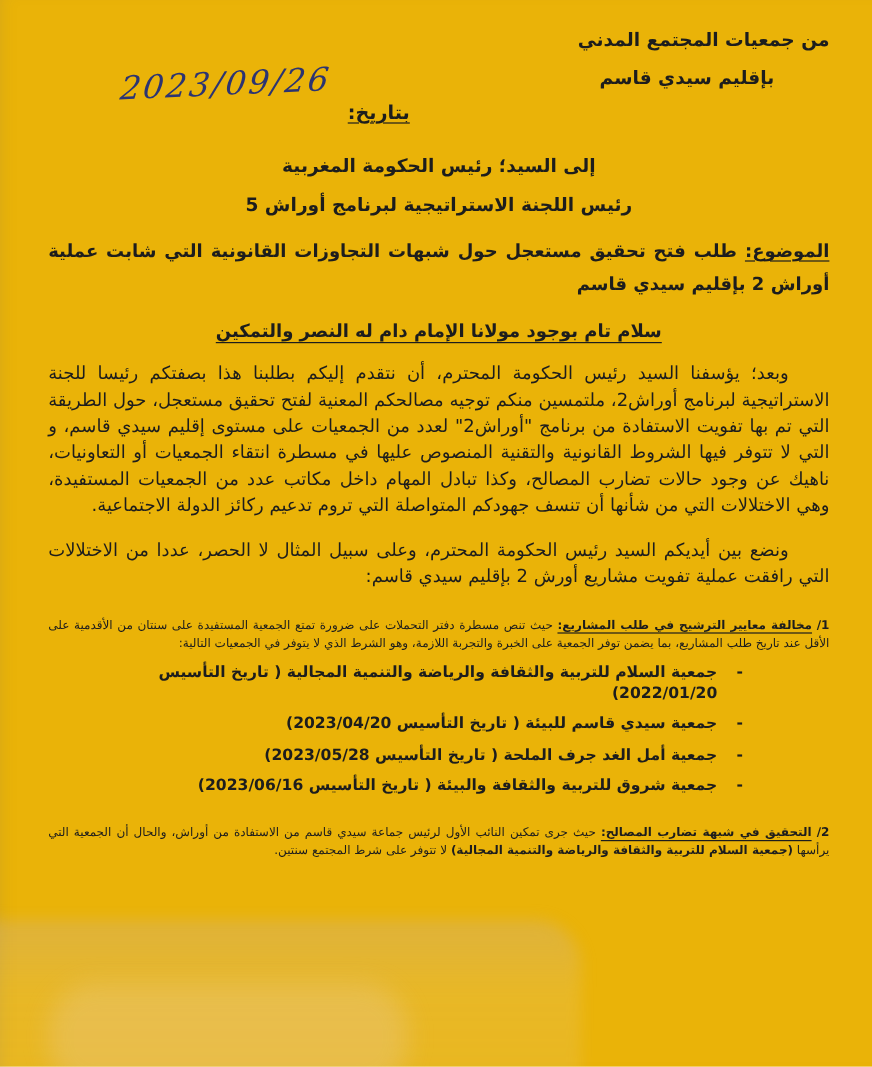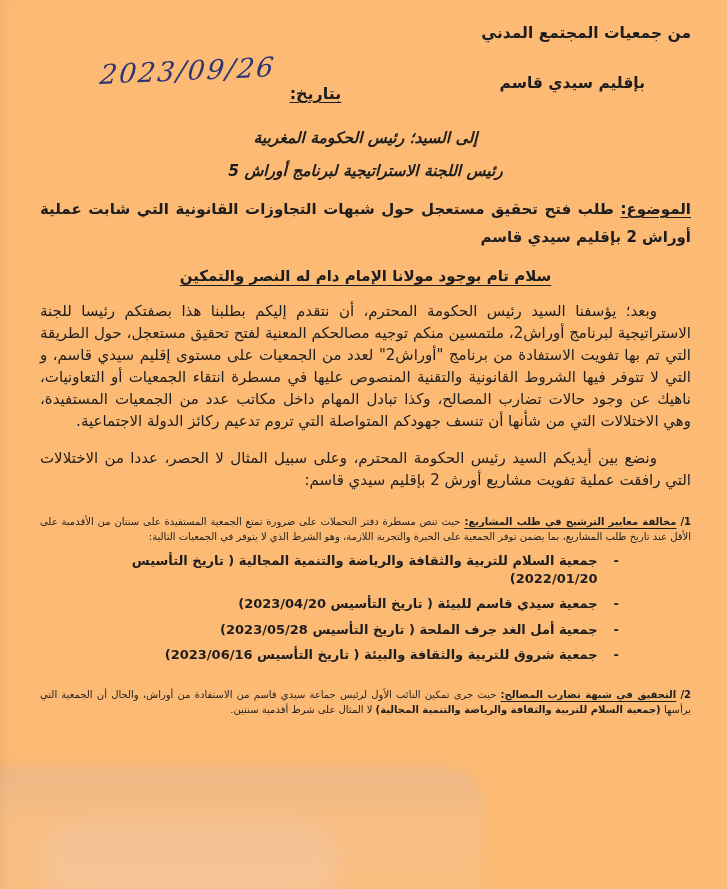--- a/index.html
+++ b/index.html
@@ -1,47 +1,47 @@
 <!DOCTYPE html>
 <html lang="ar"><head>
 <meta charset="utf-8">
 <style>
   html,body{margin:0;padding:0;background:#ffffff;}
   .page{
     position:relative;
     width:727px;height:889px;
     margin:0 auto;
-    background:#fdba74;
+    background:#eab308;
     overflow:hidden;
     direction:rtl;
     color:#1d1d1d;
     font-family:"DejaVu Sans","Liberation Sans",sans-serif;
     box-shadow:inset 10px 0 16px -13px rgba(120,110,100,0.28);
   }
   .content{position:relative;padding:24px 36px 0 40px;z-index:2;}
 
   
   .hdr{display:flex;justify-content:space-between;align-items:flex-start;}
   .sender{font-weight:bold;font-size:15.5px;text-align:right;}
-  .sender .l2{margin-top:32px;margin-right:46px;}
+  .sender .l2{margin-top:14px;margin-right:46px;}
   .dateblock{display:flex;align-items:center;gap:14px;margin-left:60px;margin-top:14px;}
   .datelabel{font-weight:bold;font-size:16px;text-decoration:underline;text-underline-offset:3px;margin-top:46px;}
   .handwrite{
     font-family:"DejaVu Serif","Liberation Serif",serif;
     font-style:italic;
     font-size:27px;
     letter-spacing:2px;
     color:#2c3472;
     transform:rotate(-2.5deg) skewX(-9deg);
     direction:ltr;
     white-space:nowrap;
   }
 
   
-  .recipient{margin-top:26px;text-align:center;font-weight:bold;font-size:15.5px;font-style:italic;}
+  .recipient{margin-top:26px;text-align:center;font-weight:bold;font-size:15.5px;}
   .recipient .l1{margin-bottom:15px;}
 
   
   .subject{margin-top:16px;font-weight:bold;font-size:15px;line-height:1.85;text-align:justify;}
   .subject .lbl{text-decoration:underline;text-underline-offset:3px;}
 
   
   .salutation{margin-top:12px;text-align:center;font-weight:bold;font-size:15px;
     text-decoration:underline;text-underline-offset:4px;}
 
@@ -115,19 +115,19 @@
       <li>
           <span class="dash">-</span>
           <span>جمعية أمل الغد جرف الملحة ( تاريخ التأسيس 2023/05/28)</span>
         </li>
       <li>
           <span class="dash">-</span>
           <span>جمعية شروق للتربية والثقافة والبيئة ( تاريخ التأسيس 2023/06/16)</span>
         </li>
     </ul>
 
-    <p class="item"><span class="num">2/</span> <span class="head">التحقيق في شبهة تضارب المصالح:</span> <span>حيث جرى تمكين النائب الأول لرئيس جماعة سيدي قاسم من الاستفادة من أوراش، والحال أن الجمعية التي يرأسها</span> <span class="hl">(جمعية السلام للتربية والثقافة والرياضة والتنمية المجالية)</span> <span>لا المثال على شرط أقدمية سنتين.</span></p>
+    <p class="item"><span class="num">2/</span> <span class="head">التحقيق في شبهة تضارب المصالح:</span> <span>حيث جرى تمكين النائب الأول لرئيس جماعة سيدي قاسم من الاستفادة من أوراش، والحال أن الجمعية التي يرأسها</span> <span class="hl">(جمعية السلام للتربية والثقافة والرياضة والتنمية المجالية)</span> <span>لا تتوفر على شرط المجتمع سنتين.</span></p>
 
   </div>
 
   <div class="smudge"></div>
   <div class="smudge2"></div>
 </div>
 
 </body></html>

